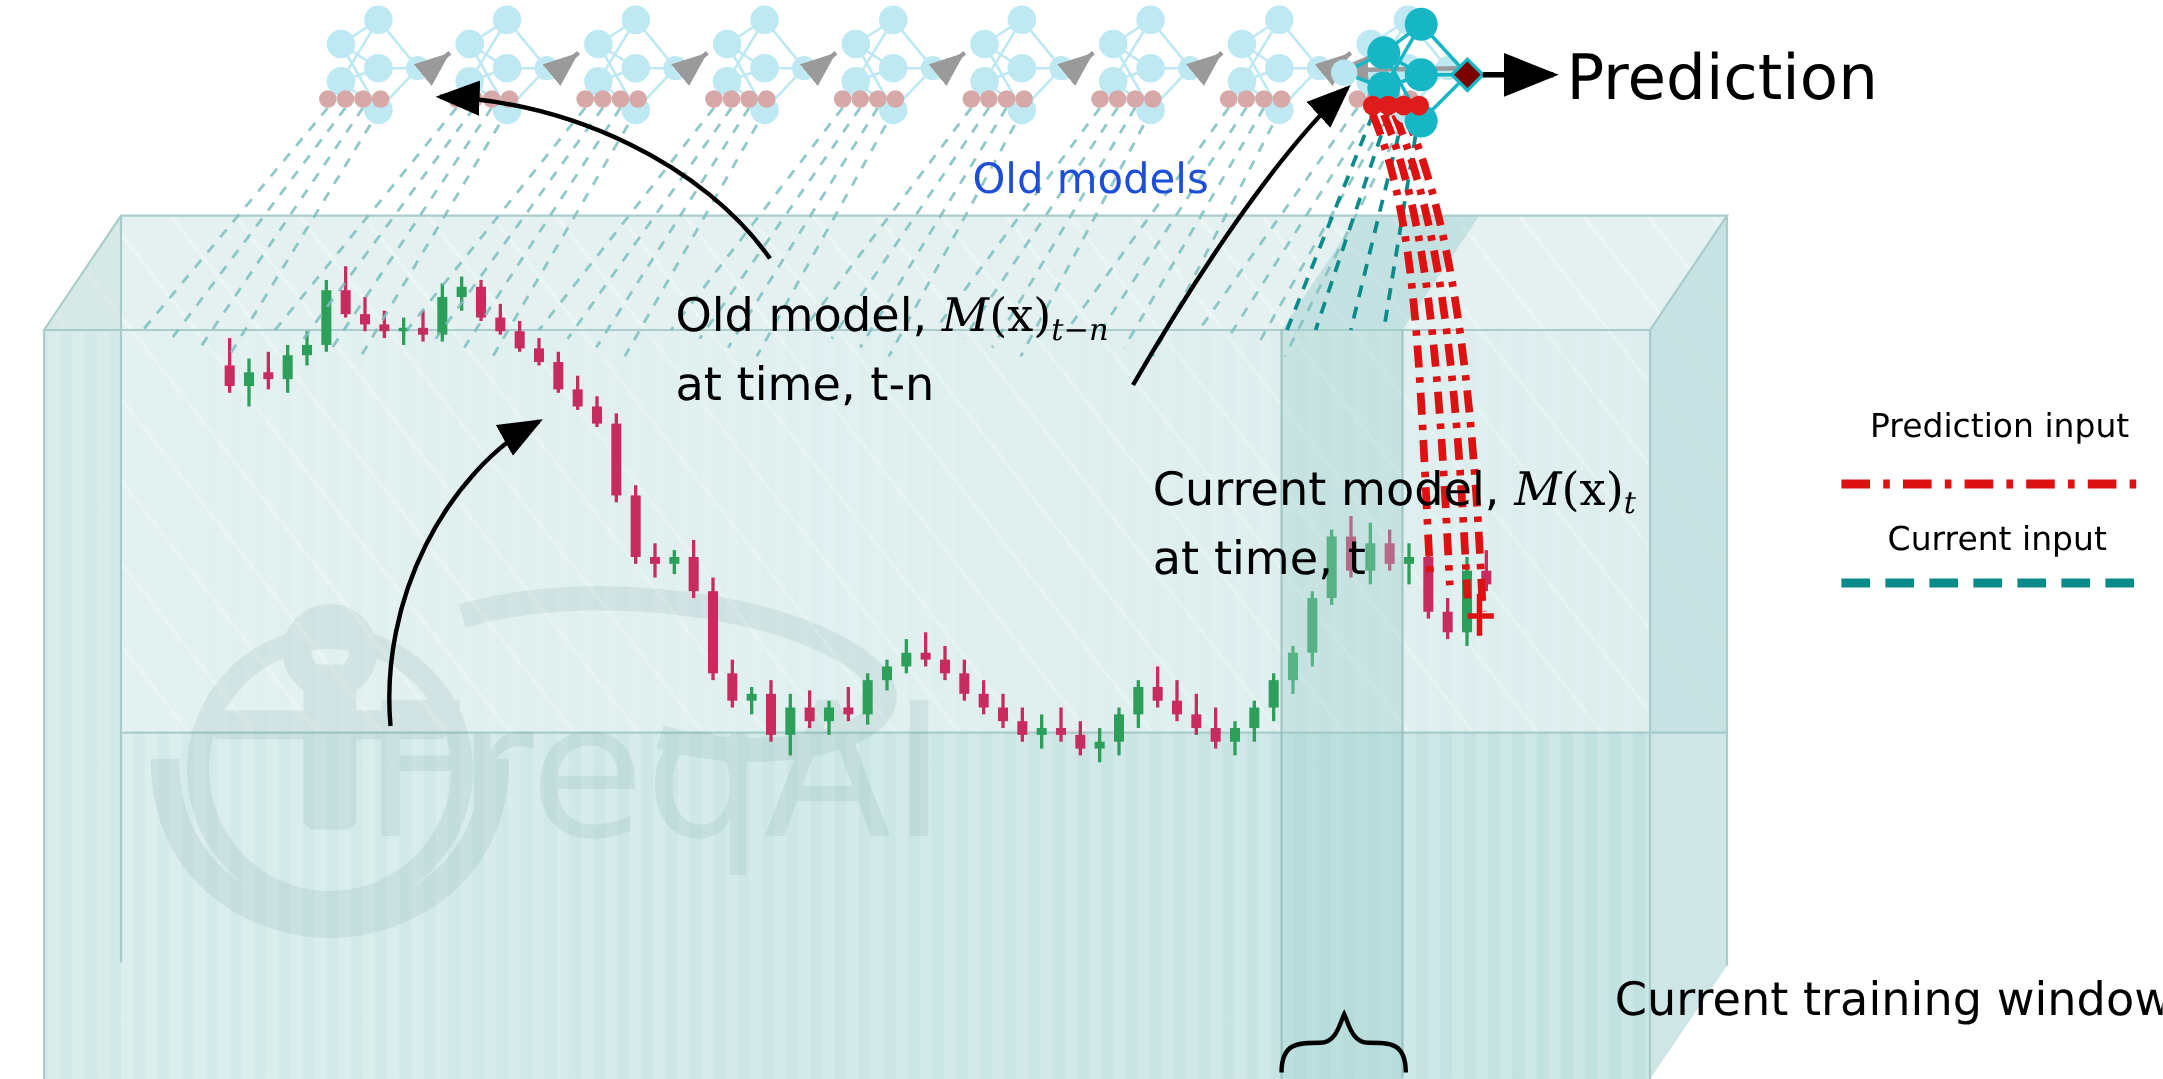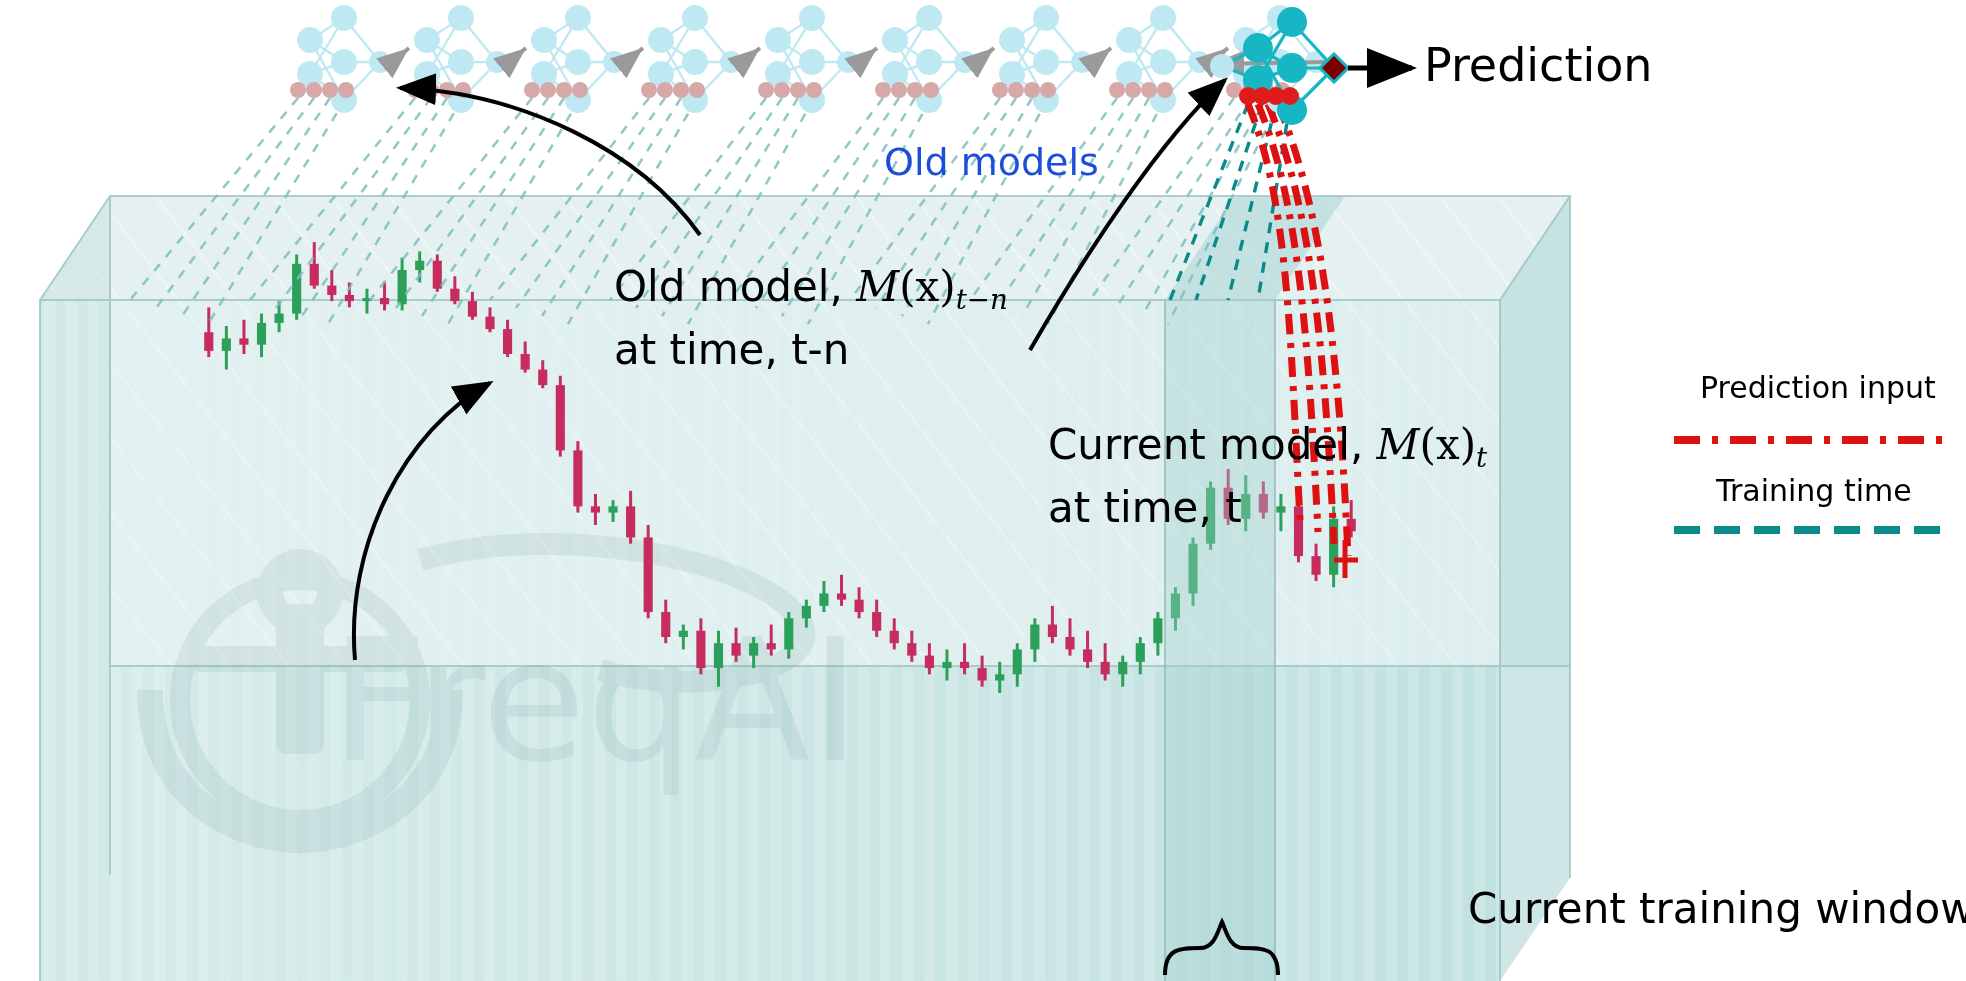--- a/index.html
+++ b/index.html
@@ -4,21 +4,21 @@
 <style>
   html,body{margin:0;padding:0;background:#ffffff;}
   body{width:1966px;height:981px;overflow:hidden;
        font-family:"DejaVu Sans","Liberation Sans",sans-serif;}
   #stage{position:relative;width:1966px;height:981px;background:#fff;}
   svg.layer{position:absolute;left:0;top:0;width:1966px;height:981px;}
   .txt{position:absolute;white-space:pre;color:#000;}
   .lbl-big{font-size:42px;line-height:50px;}
   .lbl-leg{font-size:30px;}
   .lbl-old{font-size:38px;color:#1d4ed8;}
-  .lbl-pred{font-size:46px;}
+  .lbl-pred{font-size:57px;}
   .mathit{font-family:"DejaVu Serif","Liberation Serif",serif;font-style:italic;}
   .mathrm{font-family:"DejaVu Serif","Liberation Serif",serif;}
   .sub{font-size:0.66em;vertical-align:-0.28em;}
 </style>
 </head>
 <body>
 
 <div id="stage">
 
   <svg class="layer" viewBox="0 0 1966 981">
@@ -534,14 +534,14 @@
 
   <div class="txt lbl-big" style="left:1048px;top:420px;"><span>Current model, </span><span class="mathit">M</span><span class="mathrm">(x)</span><span class="mathit sub">t</span><br><span>at time, t</span></div>
 
   <div class="txt lbl-big" style="left:614px;top:262px;"><span>Old model, </span><span class="mathit">M</span><span class="mathrm">(x)</span><span class="mathit sub">t−n</span><br><span>at time, t-n</span></div>
 
   <div class="txt lbl-big" style="left:252px;top:692px;"><br></div>
 
   <div class="txt lbl-big" style="left:1468px;top:884px;">Current training window</div>
 
   <div class="txt lbl-leg" style="left:1700px;top:370px;">Prediction input</div>
-  <div class="txt lbl-leg" style="left:1716px;top:473px;">Training time</div>
+  <div class="txt lbl-leg" style="left:1716px;top:473px;">Current input</div>
 </div>
 
 </body></html>

